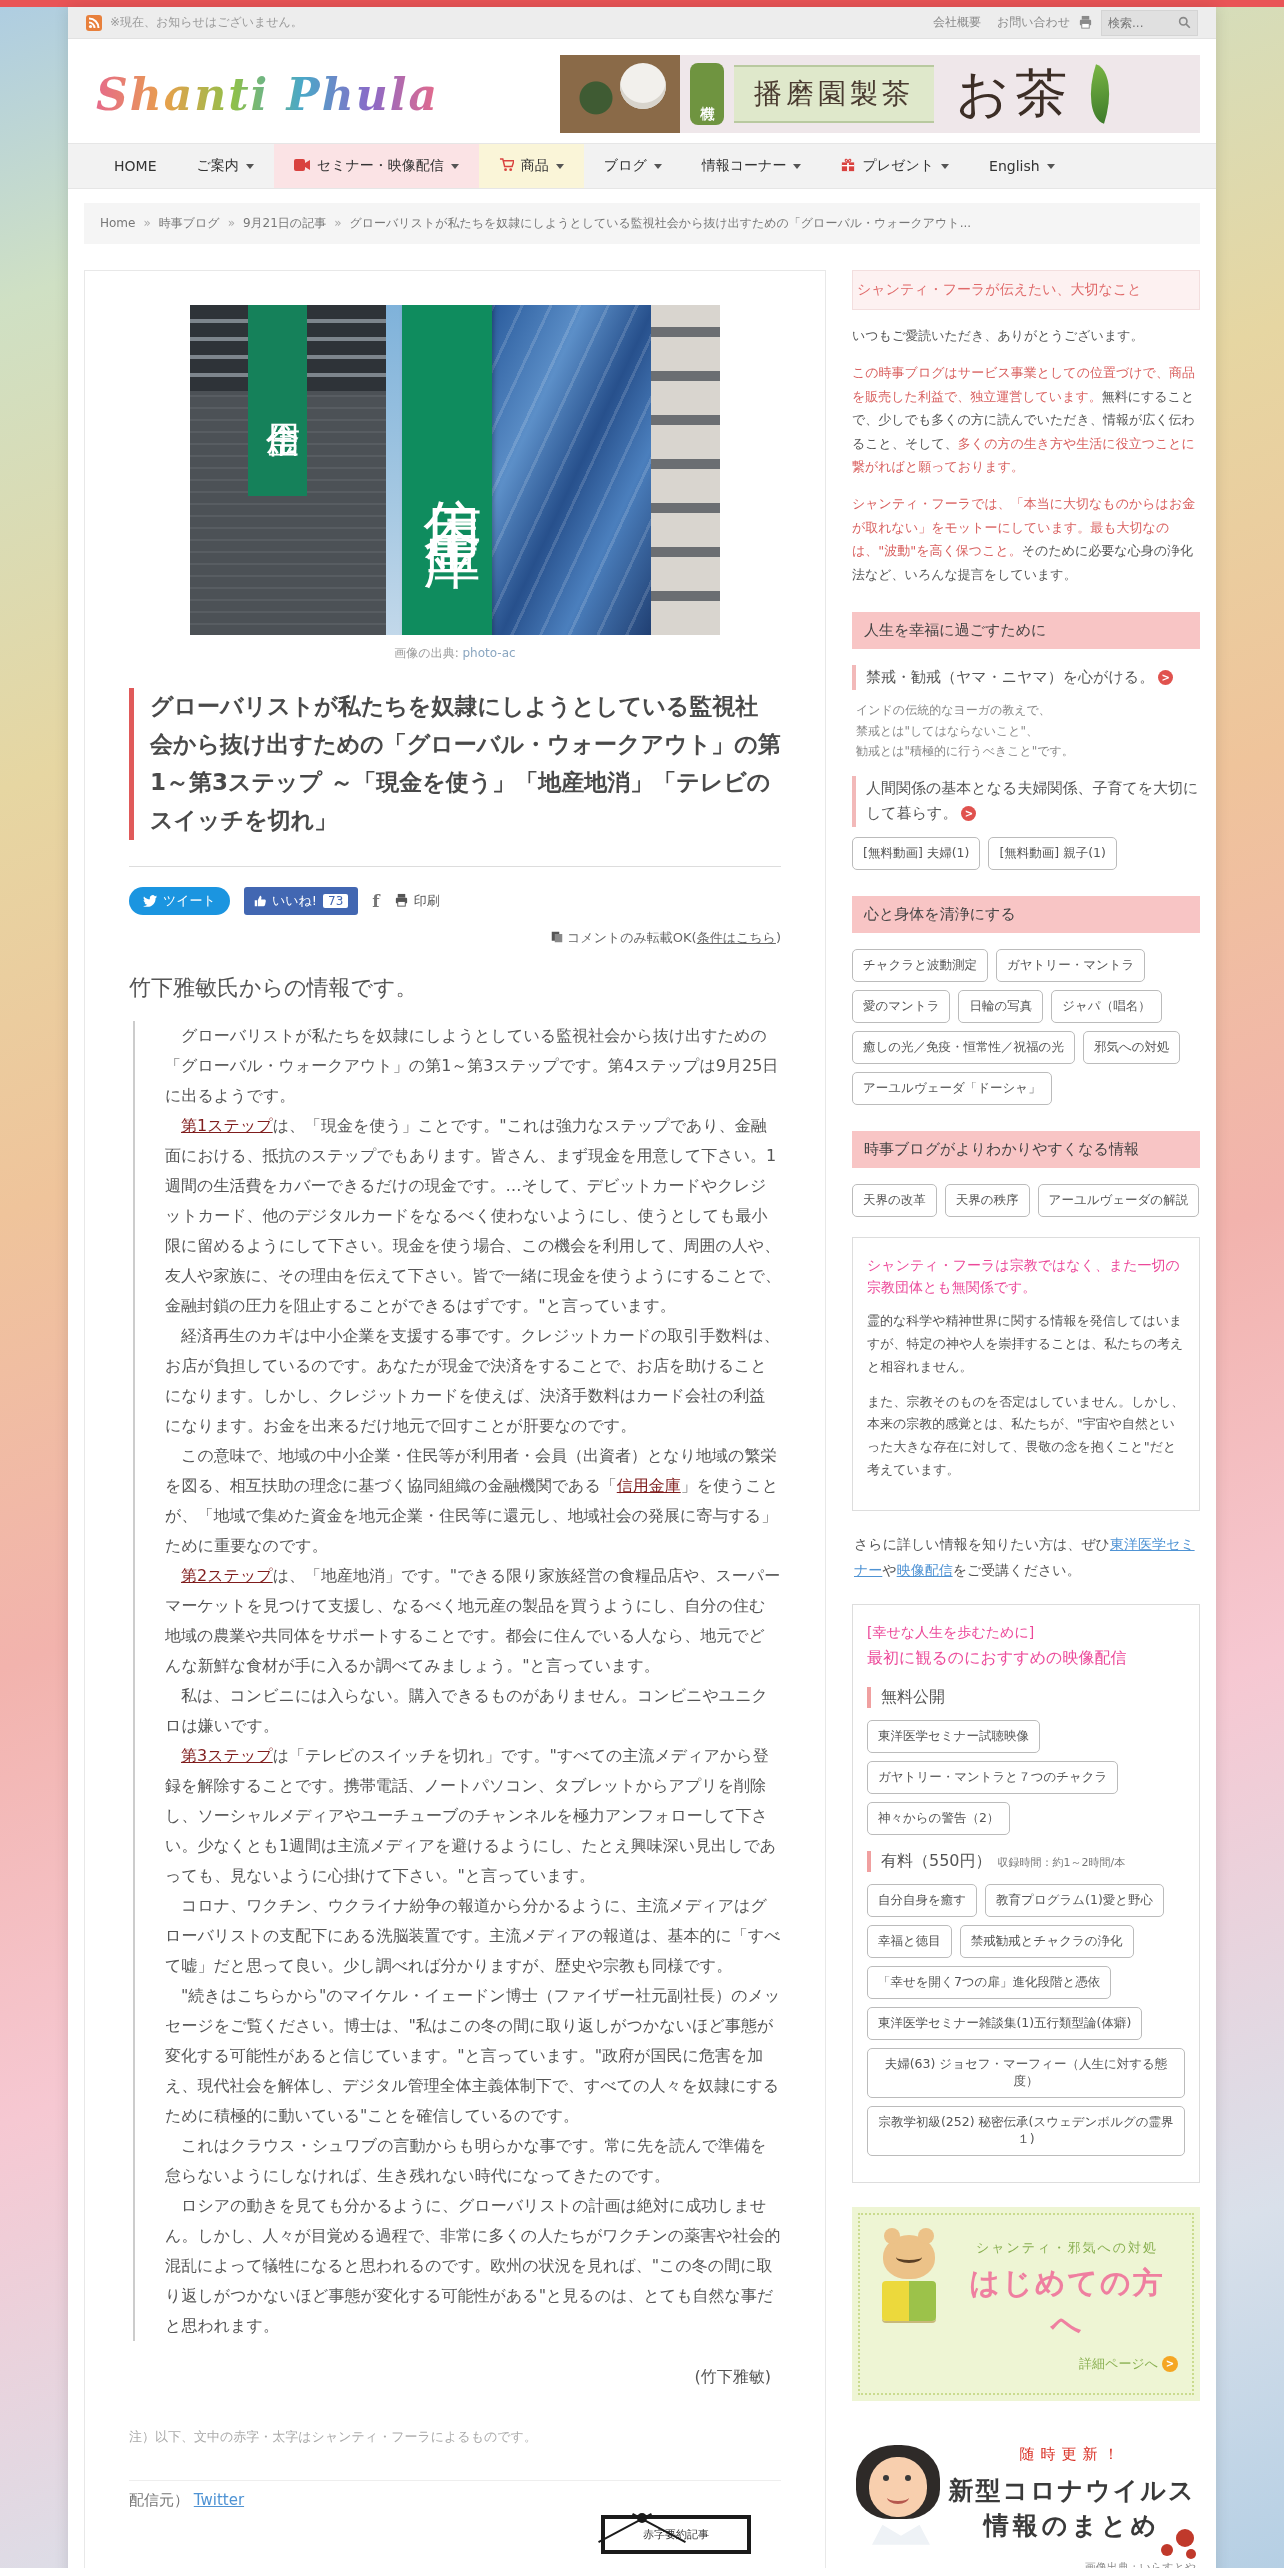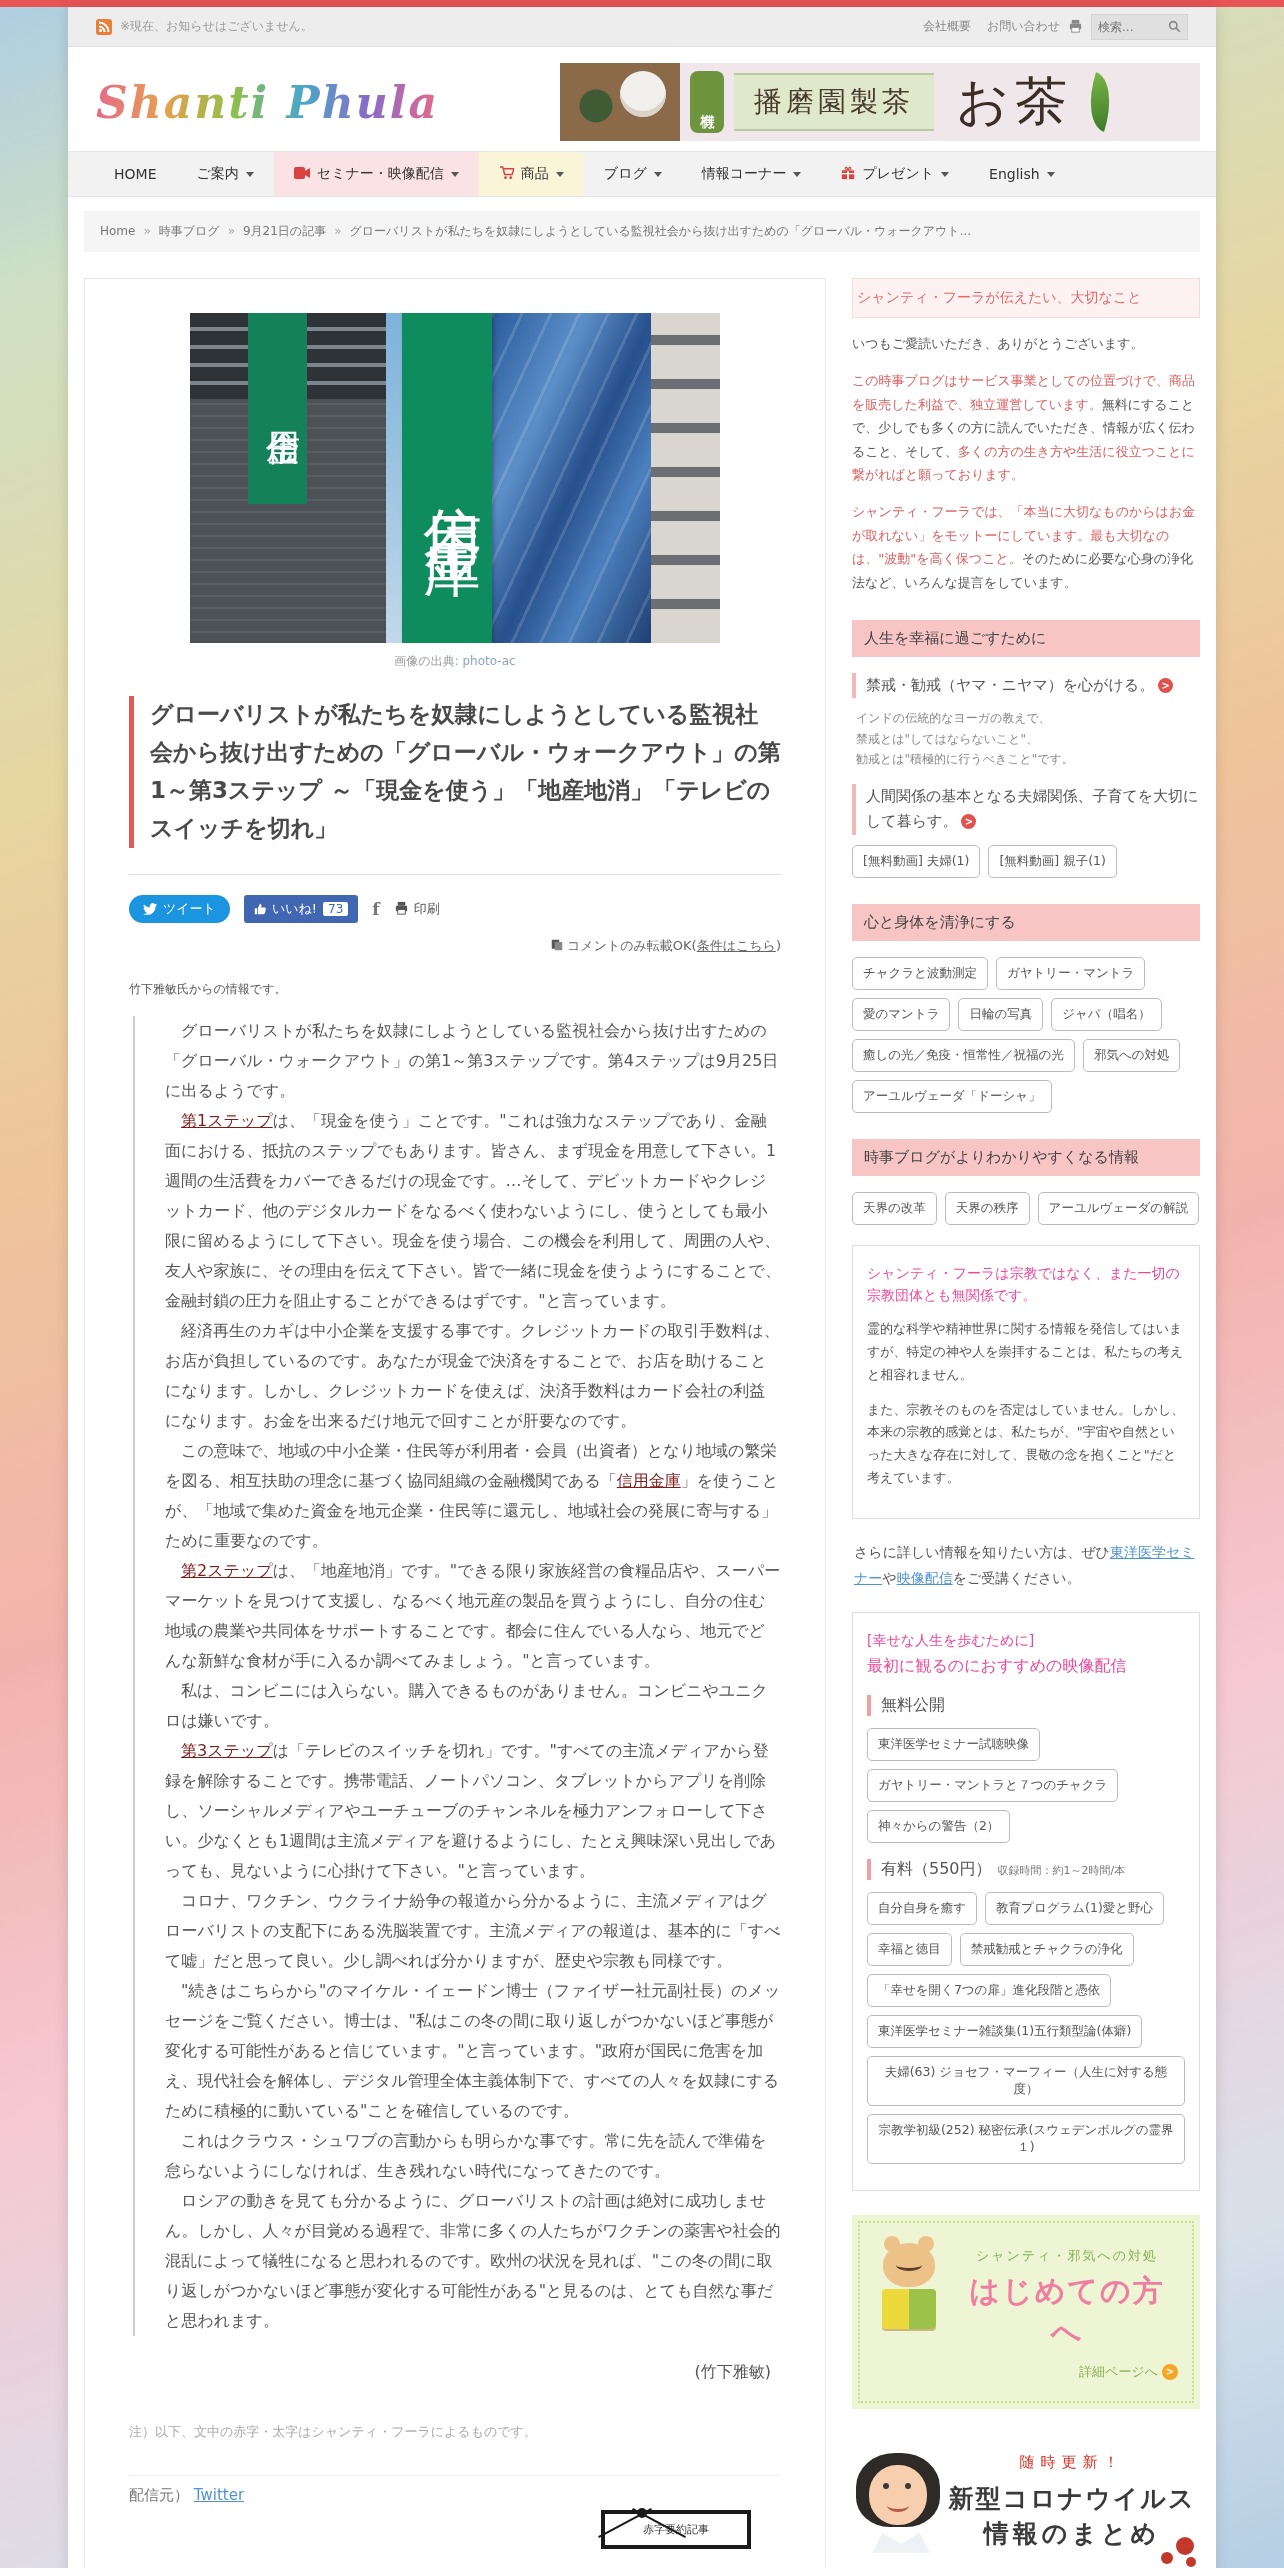--- a/index.html
+++ b/index.html
@@ -7,21 +7,21 @@
   body {
     height:2568px; overflow:hidden;
     font-family:"DejaVu Sans","Liberation Sans",sans-serif;
     background:linear-gradient(160deg,#aecde2 0%,#cfe0c4 10%,#e6d6a2 26%,#efc49b 40%,#f2b3ad 55%,#f6c8d2 70%,#d9e0ea 88%,#b5cfe4 100%);
     color:#555;
   }
   .topstrip { height:7px; background:#e95456; width:100%; }
   .page { width:1148px; margin:0 auto; background:#fff; box-shadow:0 0 14px rgba(0,0,0,.12); }
 
   
-  .topbar { background:#ededed; border-bottom:1px solid #e2e2e2; height:40px; display:flex; align-items:center; padding:0 28px; font-size:12px; color:#9a9a9a; }
+  .topbar { background:#ededed; border-bottom:1px solid #e2e2e2; height:32px; display:flex; align-items:center; padding:0 18px; font-size:12px; color:#9a9a9a; }
   .topbar .notice { margin-left:8px; }
   .topbar .spacer { flex:1; }
   .topbar a.tlink { color:#8a8a8a; text-decoration:none; margin:0 8px; }
   .searchbox { background:#e0e0e0; border:1px solid #d4d4d4; height:26px; display:flex; align-items:center; padding:0 6px; margin-left:8px; }
   .searchbox input { border:none; background:transparent; width:70px; font-size:12px; color:#888; outline:none; font-family:inherit; }
   .icon-svg { display:inline-block; vertical-align:middle; }
 
   
   .header { display:flex; align-items:center; padding:16px 16px 10px 28px; }
   .logo { font-family:"DejaVu Serif","Liberation Serif",serif; font-style:italic; font-size:44px; font-weight:bold; letter-spacing:2px; background:linear-gradient(90deg,#e66a8a,#e8a04c,#8fc04a,#4aa8c8,#8a6ac8,#e66a8a); -webkit-background-clip:text; background-clip:text; color:transparent; white-space:nowrap; }
@@ -79,21 +79,21 @@
   .social { display:flex; justify-content:flex-start; align-items:center; gap:14px; font-size:13px; color:#555; }
   .btn-tweet { background:#1b95e0; color:#fff; border-radius:14px; padding:5px 14px; display:flex; align-items:center; gap:6px; font-size:13px; cursor:pointer; }
   .btn-like { background:#4267b2; color:#fff; border-radius:3px; padding:5px 10px; display:flex; align-items:center; gap:6px; font-size:13px; cursor:pointer; }
   .btn-like .cnt { background:#fff; color:#4267b2; border-radius:2px; padding:0 5px; font-size:12px; }
   .fb-f { color:#777; font-weight:bold; font-size:17px; font-family:"DejaVu Serif",serif; cursor:pointer; }
   .print { display:flex; align-items:center; gap:5px; cursor:pointer; color:#555; }
   .repost { text-align:right; font-size:13px; color:#666; margin:14px 0 26px; }
   .repost a { color:#666; }
 
   
-  .intro { font-size:12px; color:#555; margin-bottom:18px; }
+  .intro { font-size:22px; color:#555; margin-bottom:18px; }
   blockquote.body { border-left:2px solid #ccc; padding-left:30px; margin-left:4px; }
   blockquote.body p { font-size:16px; line-height:30px; color:#555; }
   blockquote.body a { color:#7f1d1d; }
   .signature { text-align:right; font-size:16px; color:#555; margin:26px 10px 40px 0; }
   .note { font-size:13px; color:#aaa; margin-bottom:34px; }
   .source-row { position:relative; font-size:15px; color:#777; padding:10px 0 120px; border-top:1px solid #eee; }
   .source-row a { color:#4f93d4; }
   .badge { position:absolute; right:30px; top:34px; width:150px; border:4px solid #1a1a1a; background:#fff; text-align:center; padding:8px 6px; }
   .badge .b1 { font-size:11px; color:#333; }
   .badge-dot { position:absolute; right:100px; top:-6px; width:10px; height:10px; border-radius:50%; background:#1a1a1a; }

